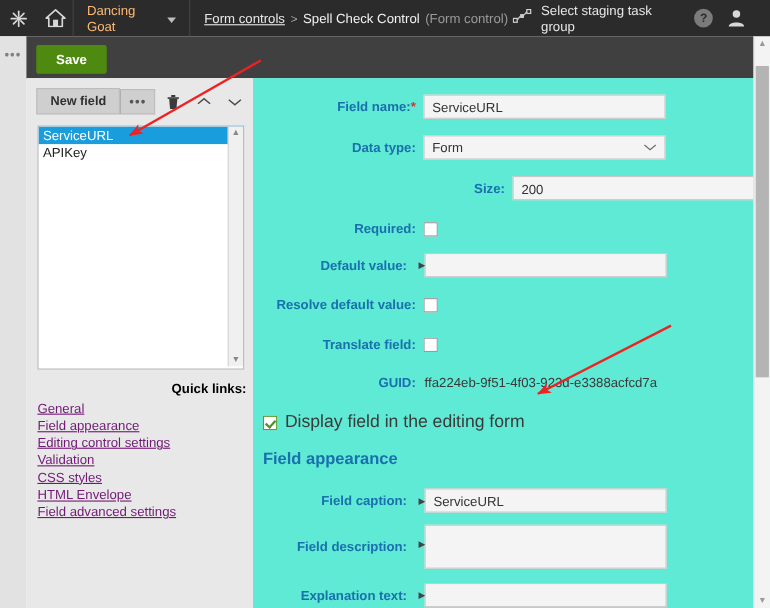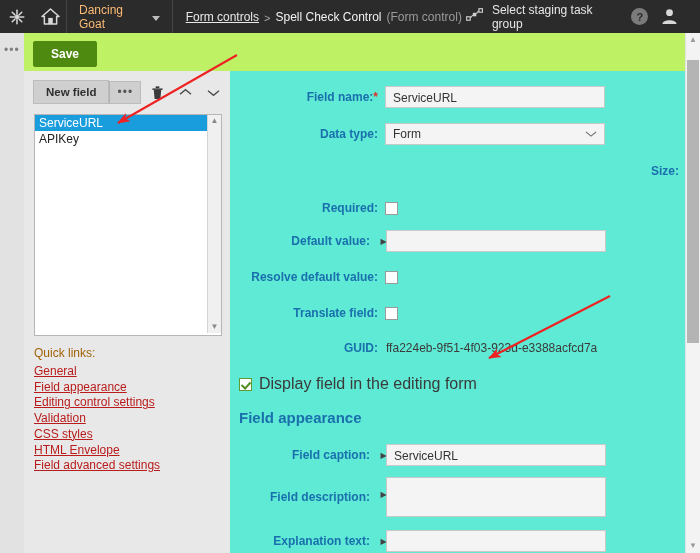--- a/index.html
+++ b/index.html
@@ -56,21 +56,21 @@
   #edge-strip{
     position:absolute;left:0;top:33px;width:24px;height:520px;background:#e2e2e2;
   }
   #edge-dots{
     position:absolute;left:4px;top:13px;font-size:12px;color:#808080;letter-spacing:1px;
     line-height:8px;
   }
 
   
   #save-band{
-    position:absolute;left:24px;top:33px;width:676px;height:38px;background:#bef264;
+    position:absolute;left:24px;top:33px;width:676px;height:38px;background:#404040;
     border-bottom:1px solid #dcdcdc;
   }
   #save-btn{
     position:absolute;left:9px;top:8px;
     background:#4f8a10;color:#fff;border:1px solid #4f8a10;border-radius:2px;
     font-size:12px;font-weight:bold;padding:5px 17px;cursor:pointer;
     font-family:"Liberation Sans", sans-serif;
   }
 
   
@@ -103,23 +103,23 @@
   }
   .fl-item.sel{background:#1a9ddd;color:#fff;}
   #fl-scroll{
     position:absolute;right:0;top:0;width:13px;height:218px;background:#f0f0f0;
     border-left:1px solid #d4d4d4;
   }
   .sb-arrow{color:#888;font-size:8px;text-align:center;line-height:12px;height:12px;}
   #quick-links{
     position:absolute;left:10px;top:275px;width:190px;
   }
-  #ql-title{font-size:12px;font-weight:normal;color:#a16207;margin-bottom:4px;}
+  #ql-title{font-size:12px;font-weight:bold;color:#000000;margin-bottom:4px;text-align:right;}
   .ql-link{
-    display:block;font-size:12px;color:#b91c1c;text-decoration:underline;
+    display:block;font-size:12px;color:#701a75;text-decoration:underline;
     line-height:15.7px;cursor:pointer;
   }
 
   
   #content{
     position:absolute;left:230px;top:71px;width:456px;height:482px;background:#5eead4;
     overflow:hidden;
   }
   .row{
     position:relative;height:30px;display:flex;align-items:center;
@@ -293,20 +293,21 @@
     <div class="fld sel-box">
       <span>Form</span>
       <svg width="12" height="8" viewBox="0 0 14 9">
         <polyline points="1,2 7,7 13,2" fill="none" stroke="#6d6d6d" stroke-width="1.3"></polyline>
       </svg>
     </div>
   </div>
 
   <div class="row" style="margin-top:7px;justify-content:flex-end;">
     <div class="lbl">Size:</div>
+    <div class="fld">200</div>
   </div>
 
   <div class="row" style="margin-top:7px;">
     <div class="lbl">Required:</div>
     <span class="chk"></span>
   </div>
 
   <div class="row" style="margin-top:3px;">
     <div class="lbl" style="width:140px;">Default value:</div>
     <span class="arrowmark">▶</span>

